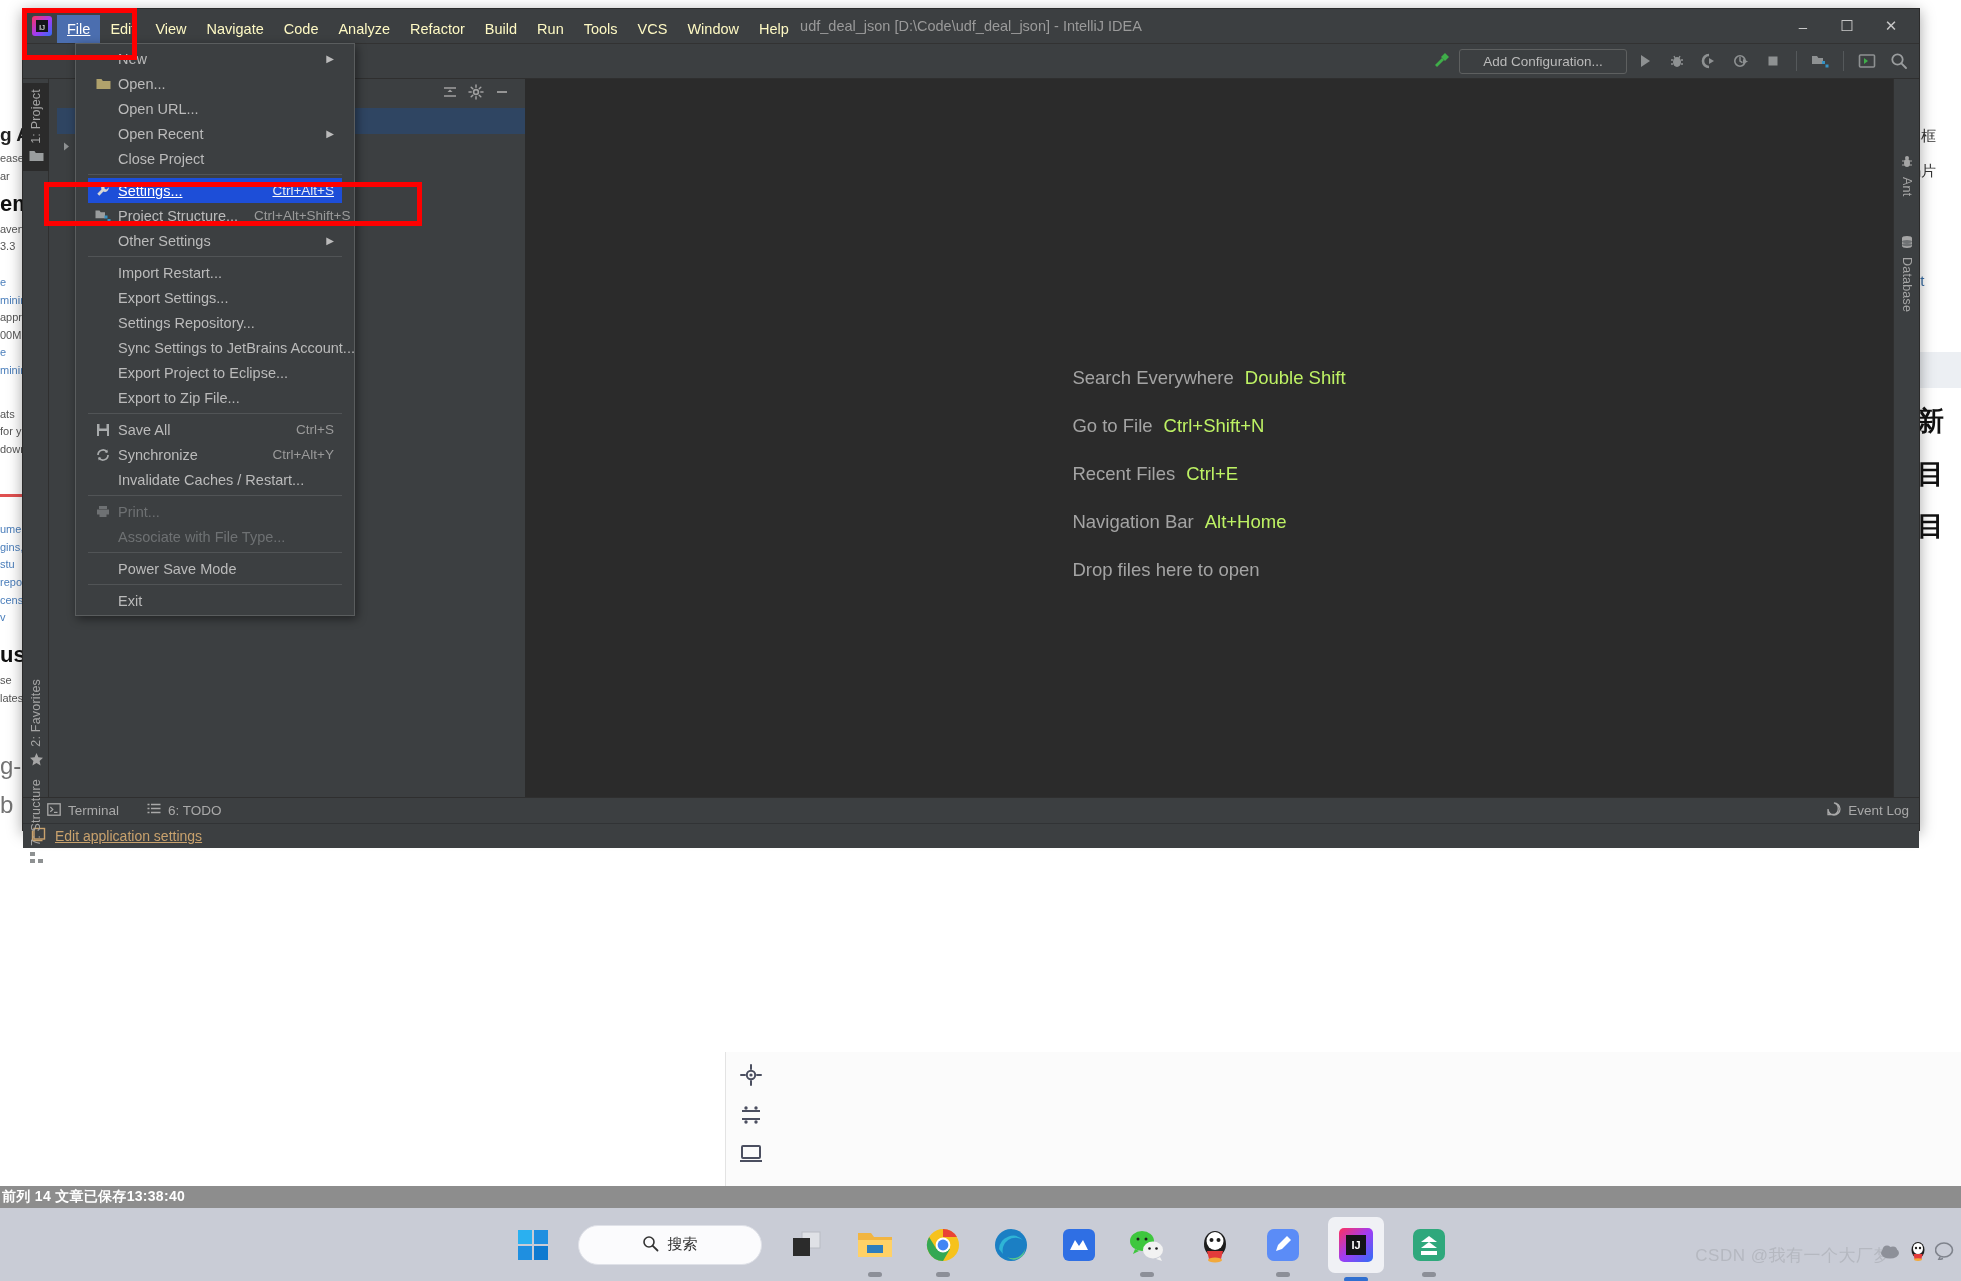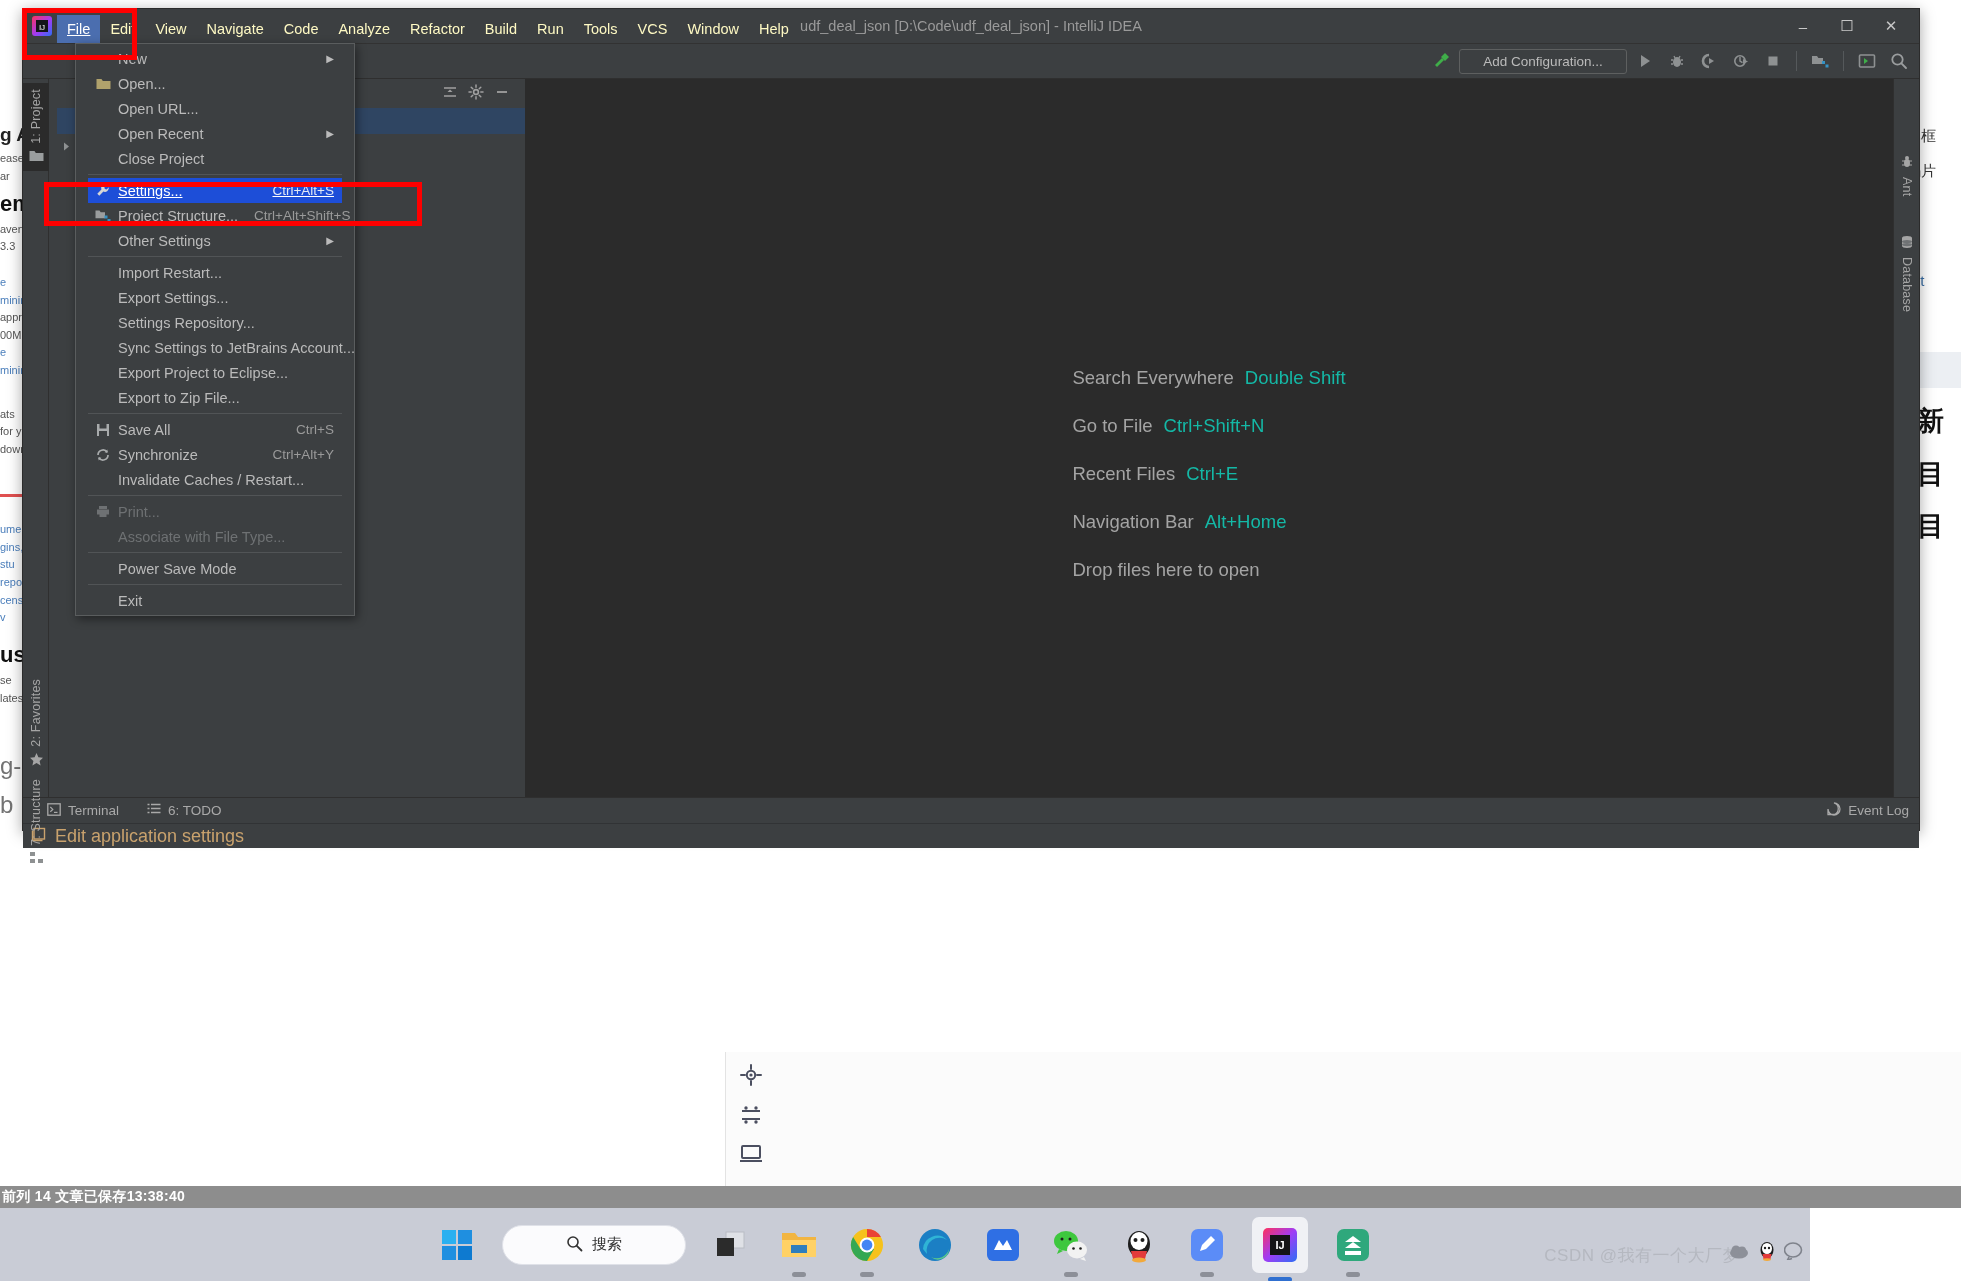--- a/index.html
+++ b/index.html
@@ -130,21 +130,21 @@
   .rail-item.active-tab { background: #2b2b2b; padding: 6px 0; }
   .editor-area {
     flex: 1; background: #2b2b2b; position: relative; display: flex;
     align-items: flex-start; justify-content: center;
   }
   .hints {
     margin-top: 288px; display: flex; flex-direction: column; gap: 26px;
     font-size: 18.5px; color: #a4a4a4;
   }
   .hint-row { display: flex; gap: 11px; align-items: baseline; }
-  .hint-key { color: #14b8a6; }
+  .hint-key { color: #bef264; }
   .proj-panel {
     width: 476px; background: #3c3f41; position: relative; flex: 0 0 476px;
   }
   .proj-header {
     height: 26px; display: flex; align-items: center; justify-content: flex-end;
     gap: 4px; padding-right: 12px; background: #3c3f41;
   }
   .proj-hicon { width: 22px; height: 20px; display: flex; align-items: center; justify-content: center; color: #a0a0a0;}
   .proj-tree { padding: 3px 0 0 8px; }
   .tree-row { height: 26px; display: flex; align-items: center; gap: 5px; padding-left: 4px; font-size: 14px; }
@@ -153,21 +153,21 @@
   .ide-status {
     height: 26px; background: #3c3f41; border-top: 1px solid #2f2f2f;
     display: flex; align-items: center; padding: 0 10px; font-size: 13.5px;
     color: #a9a9a9;
   }
   .status-btn { display: flex; align-items: center; gap: 7px; padding: 0 14px; }
   .status-right { margin-left: auto; display: flex; align-items: center; gap: 7px; }
   .ide-tip {
     height: 25px; background: #3c3f41; border-top: 1px solid #313335;
     display: flex; align-items: center; gap: 9px; padding-left: 8px;
-    font-size: 18px; color: #c9a26d;
+    font-size: 14px; color: #c9a26d; text-decoration: underline;
   }
 
   
   .dropdown {
     position: absolute; left: 52px; top: 34px; width: 280px;
     background: #3c3f41; border: 1px solid #5a5d5e;
     box-shadow: 2px 3px 9px rgba(0,0,0,.45); padding: 2px 12px; z-index: 40;
     font-size: 14.5px;
   }
   .dd-item {
@@ -181,21 +181,21 @@
   .dd-item.sel { background: #1d4ed8; color: #ffffff; text-decoration: underline; }
   .dd-item.sel .dd-short { color: #e2e8f4; }
   .dd-item.disabled, .dd-item.disabled .dd-label { color: #6e7173; }
   .dd-sep { height: 1px; background: #515456; margin: 3px 0; }
 
   
   .annot { position: absolute; border: 5px solid #fe0000; z-index: 60; pointer-events: none; }
 
   
   #taskbar {
-    position: absolute; left: 0; bottom: 0; width: 1810px; height: 73px;
+    position: absolute; left: 0; bottom: 0; width: 1961px; height: 73px;
     background: #c9ccd6; display: flex; align-items: center; justify-content: center;
   }
   .tb-items { display: flex; align-items: center; gap: 22px; }
   .tb-app { width: 46px; height: 46px; position: relative; display:flex; align-items:center; justify-content:center;}
   .tb-app .dot {
     position: absolute; bottom: -9px; left: 50%; transform: translateX(-50%);
     width: 14px; height: 5px; border-radius: 3px; background: #8c8f98;
   }
   .tb-app .dot.wide { width: 24px; background: #2f6fd0; height: 5px; }
   .tb-app.focused { background: #f0f1f5; border-radius: 7px; width: 56px; height: 56px;}

